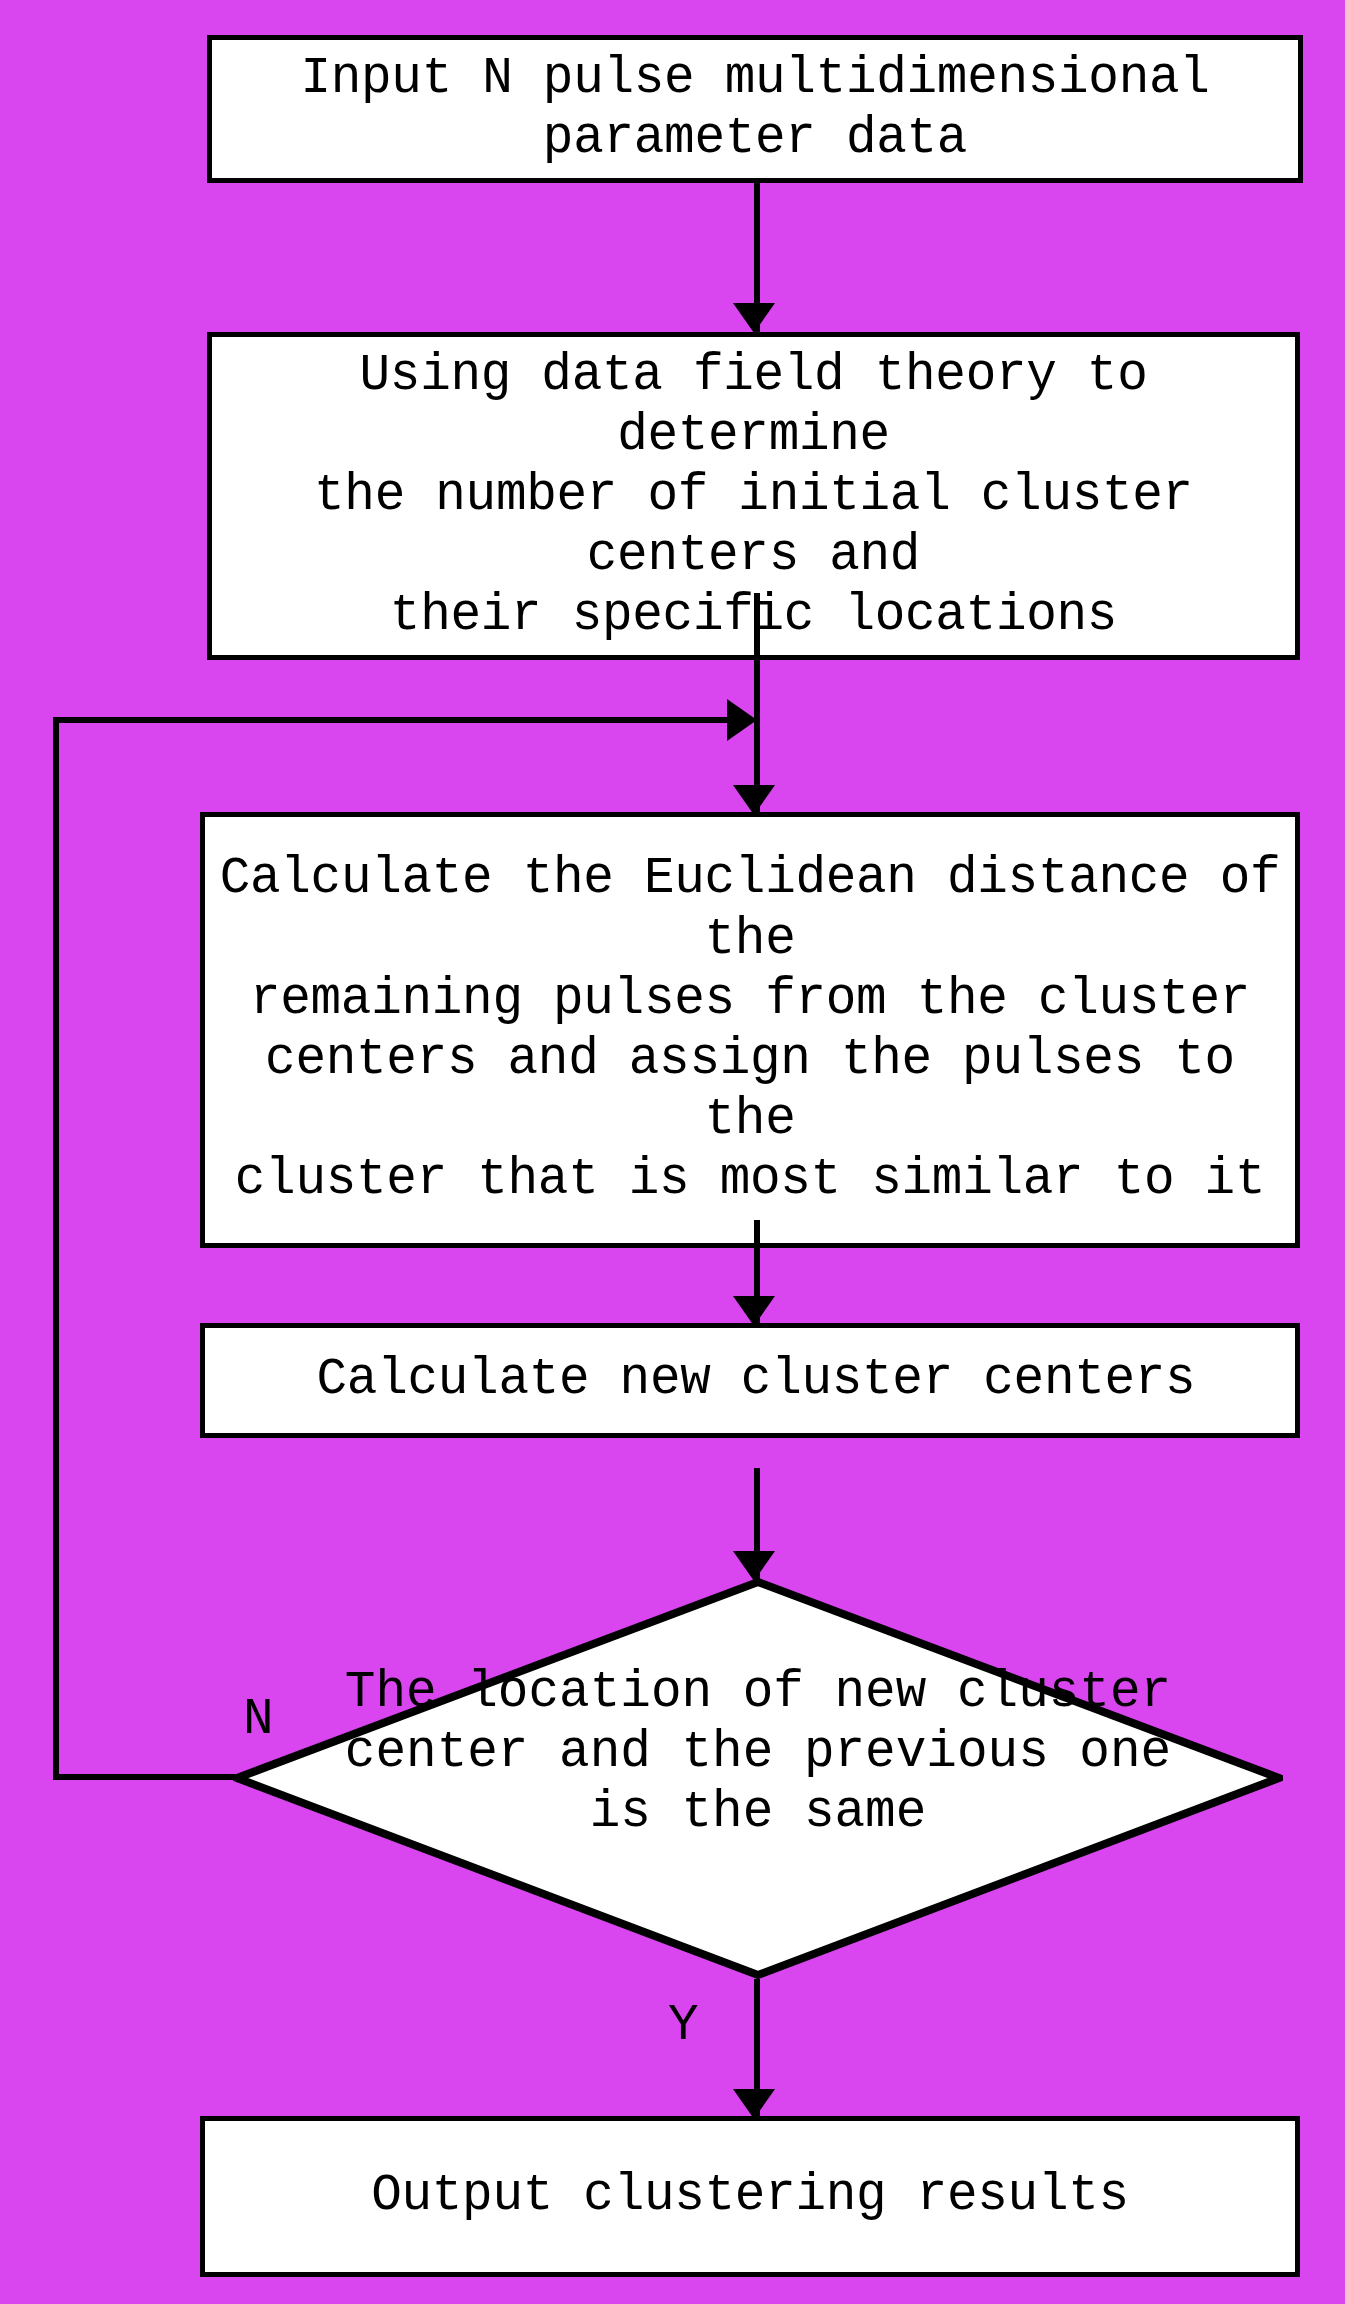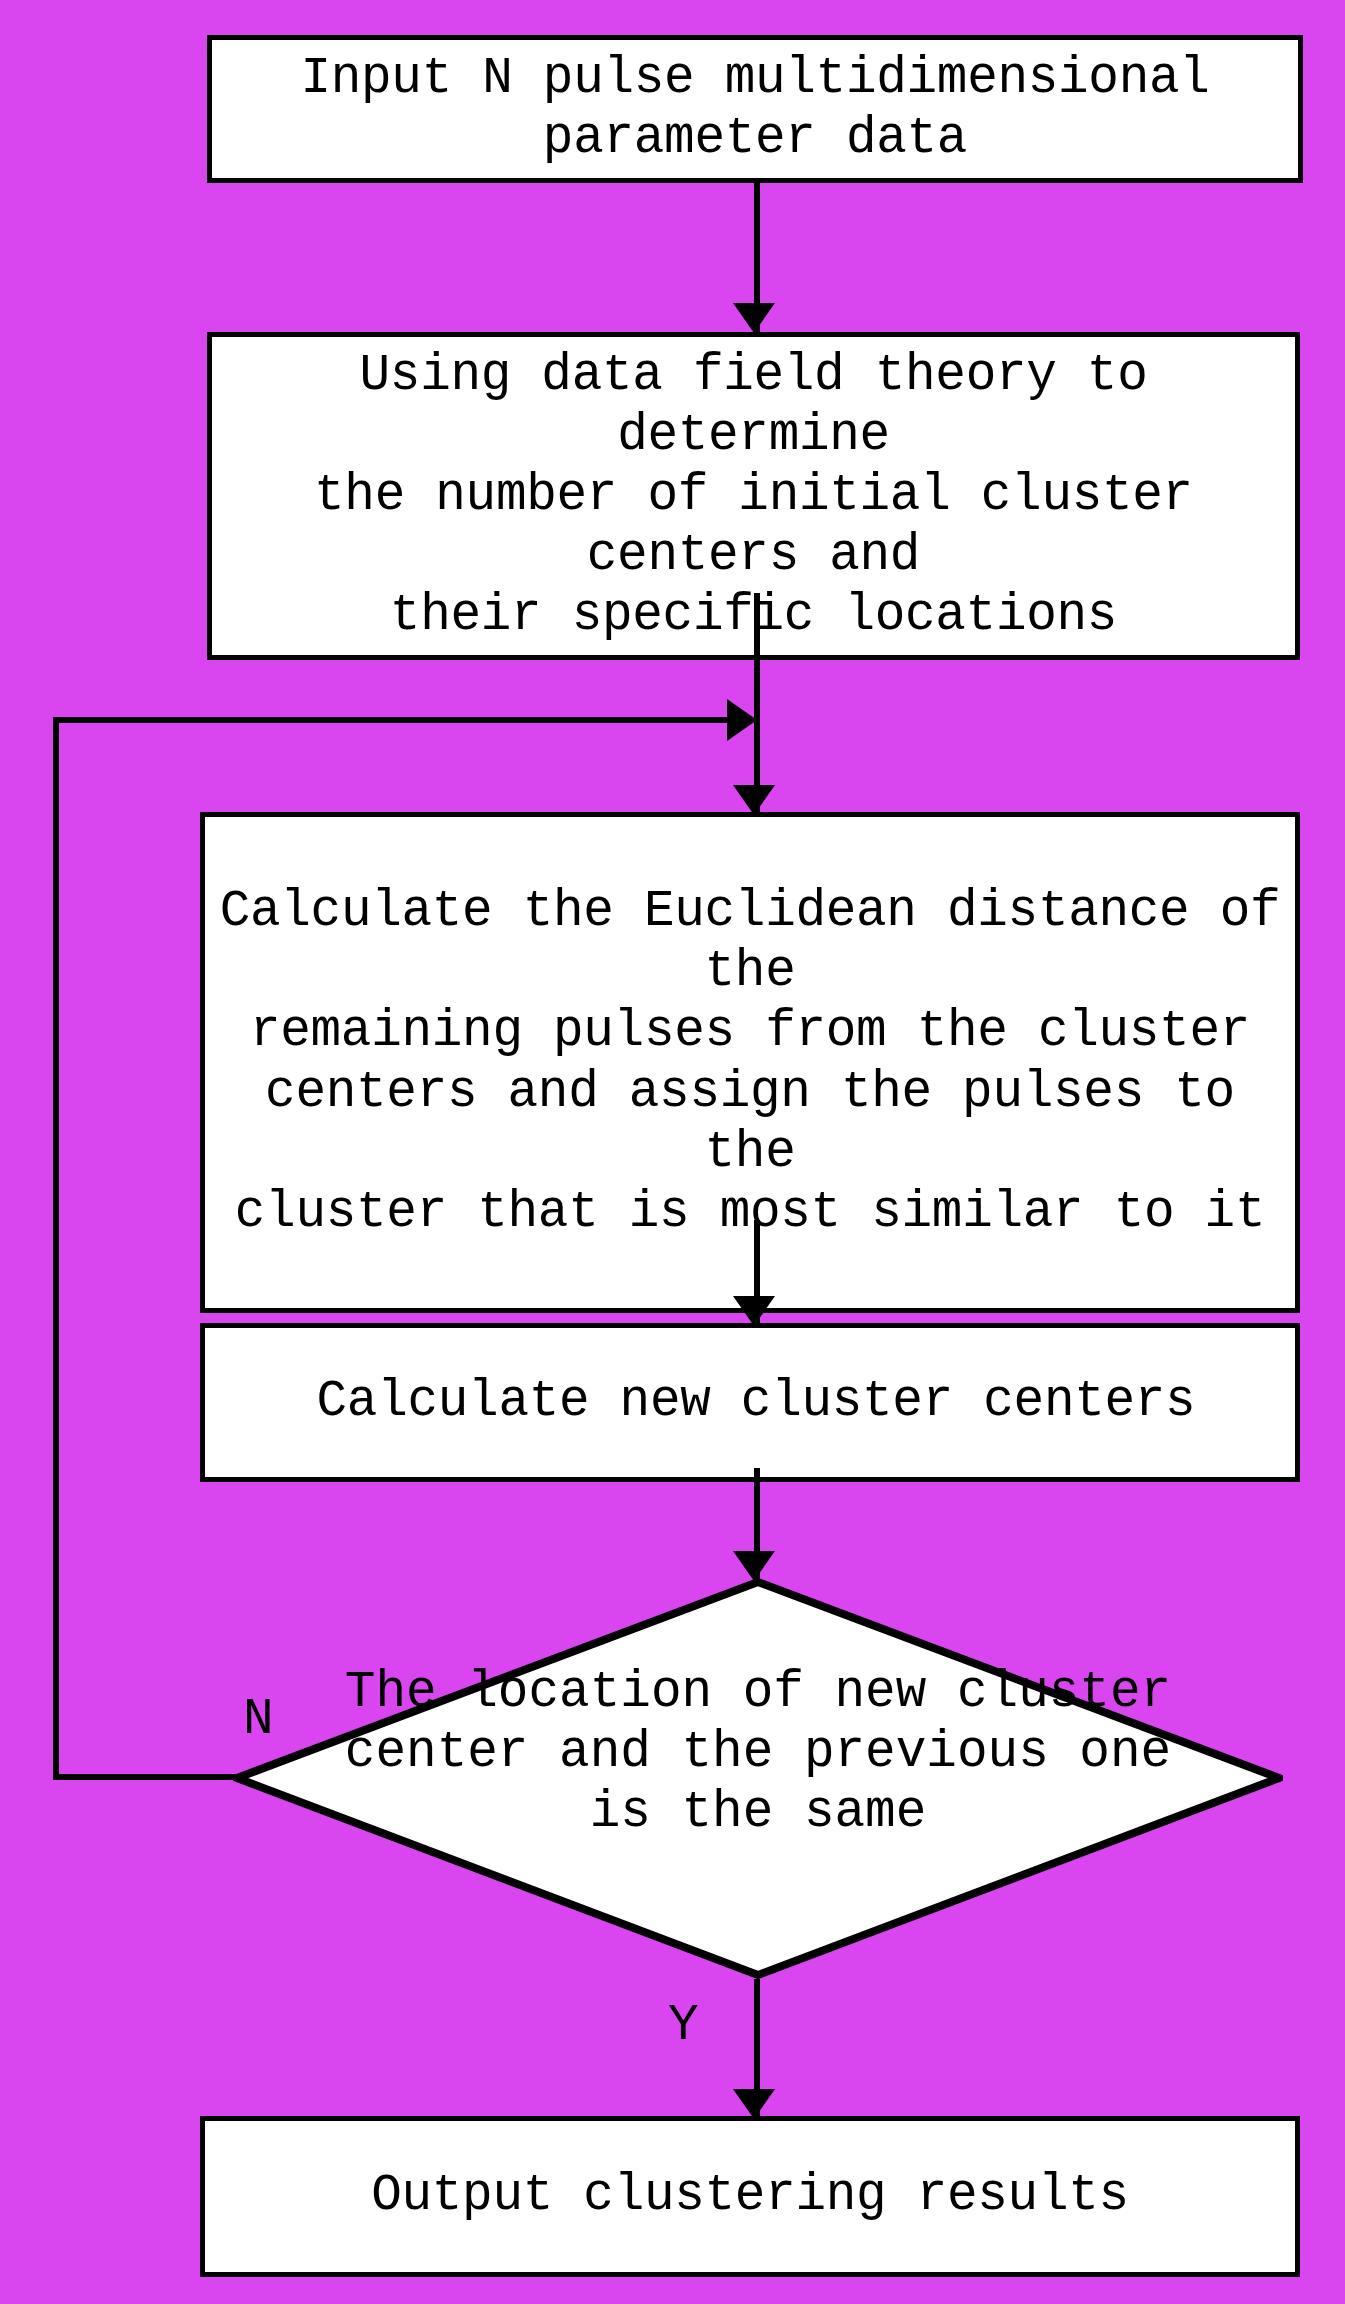--- a/index.html
+++ b/index.html
@@ -34,22 +34,22 @@
     font-size: 51px;
     line-height: 1.18;
     letter-spacing: -0.3px;
     white-space: pre-line;
     padding: 0 14px;
     box-sizing: border-box;
   }
 
   #node-input      { left:207px;  top:35px;   width:1096px; height:148px; }
   #node-datafield  { left:207px;  top:332px;  width:1093px; height:328px; }
-  #node-distance   { left:200px;  top:812px;  width:1100px; height:501px; }
-  #node-newcenters { left:200px;  top:1323px; width:1100px; height:159px;padding-left:12px; }
+  #node-distance   { left:200px;  top:812px;  width:1100px; height:436px; }
+  #node-newcenters { left:200px;  top:1323px; width:1100px; height:115px;padding-left:12px; }
   #node-output     { left:200px;  top:2116px; width:1100px; height:161px;justify-content:center; }
 
   
   #decision-wrap {
     position: absolute;
     left: 233px;
     top: 1578px;
     width: 1050px;
     height: 401px;
   }

